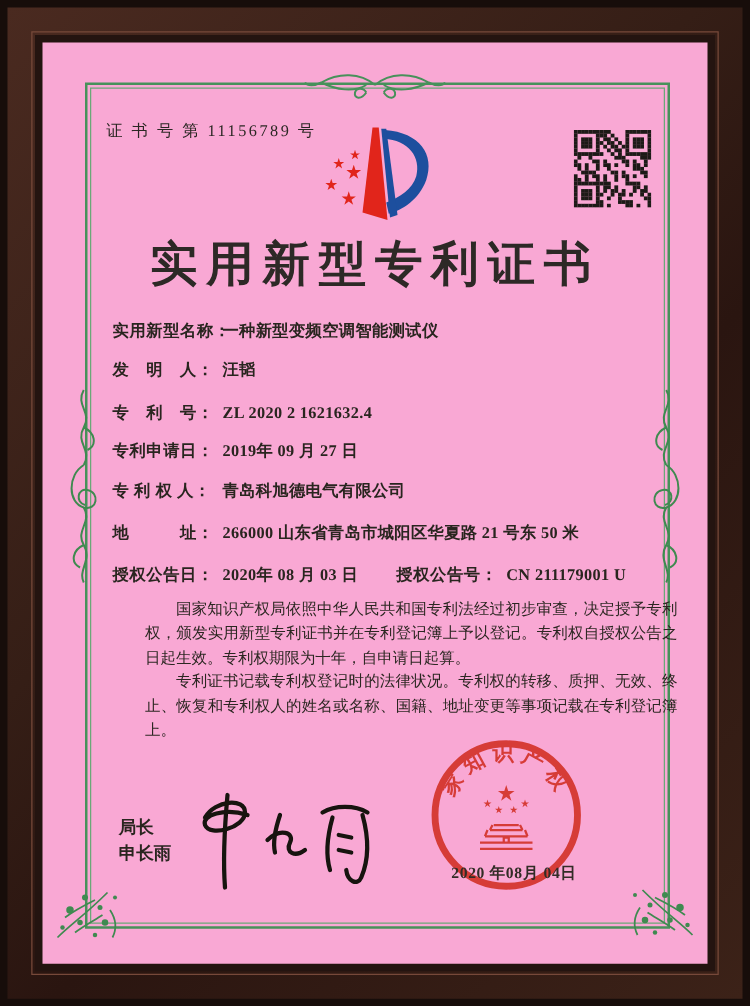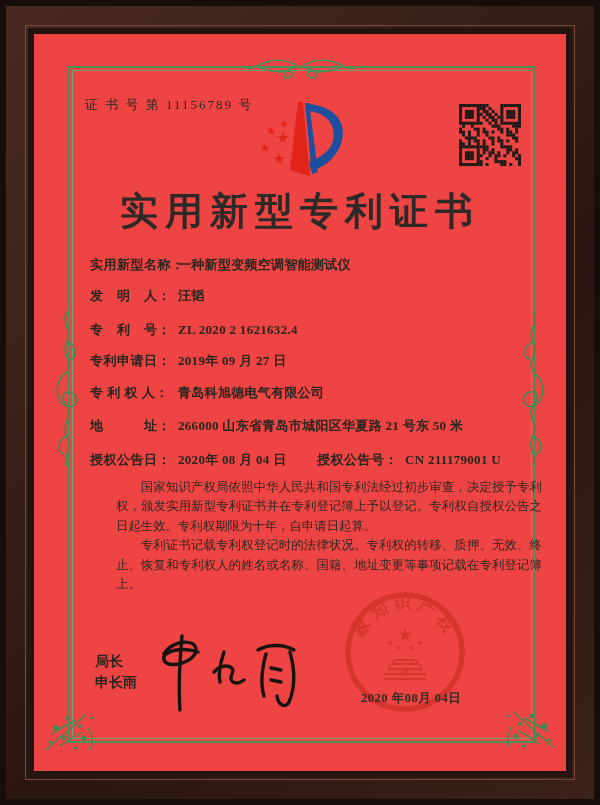--- a/index.html
+++ b/index.html
@@ -2,21 +2,21 @@
 <html><head>
 <meta charset="utf-8">
 <style>
   html,body{margin:0;padding:0;}
   body{width:600px;height:805px;position:relative;font-family:"Liberation Serif","DejaVu Serif",serif;}
   
   #frame{position:absolute;inset:0;background:#170d0a;}
   #frame-mid{position:absolute;inset:6px;background:linear-gradient(135deg,#4a2a20 0%,#351e16 40%,#2a1510 60%,#3c2218 100%);}
   #frame-line{position:absolute;inset:25px;border:1px solid #77493a;}
   #frame-dark{position:absolute;inset:28px;background:#241410;}
-  #paper{position:absolute;inset:34px;background:#ef4444;overflow:hidden;}
+  #paper{position:absolute;inset:34px;background:#f9a8d4;overflow:hidden;}
   
   .green-border{position:absolute;left:34px;top:32px;width:464px;height:673px;border:2px solid #47915a;}
   .green-border::after{content:"";position:absolute;inset:2px;border:1px solid #6aa877;}
   
   .orn{position:absolute;}
   
   .cert-no{position:absolute;left:51px;top:62px;font-size:13px;letter-spacing:2px;color:#2b2723;}
   .logo{position:absolute;left:214px;top:64px;width:104px;height:86px;}
   .qr{position:absolute;left:425px;top:70px;width:62px;height:62px;}
   .title{position:absolute;left:0;top:152px;width:532px;text-align:center;font-size:38px;font-weight:bold;letter-spacing:7px;color:#2d2926;}
@@ -363,21 +363,21 @@
   <div class="field" style="top:318px">
     <span class="lbl">专利申请日：</span><span class="val">2019年 09 月 27 日</span>
   </div>
   <div class="field" style="top:350px">
     <span class="lbl">专 利 权 人：</span><span class="val">青岛科旭德电气有限公司</span>
   </div>
   <div class="field" style="top:383px">
     <span class="lbl">地　　　址：</span><span class="val">266000 山东省青岛市城阳区华夏路 21 号东 50 米</span>
   </div>
   <div class="field" style="top:417px">
-    <span class="lbl">授权公告日：</span><span class="val">2020年 08 月 04 日</span>
+    <span class="lbl">授权公告日：</span><span class="val">2020年 08 月 03 日</span>
     <span class="pair2">
       <span class="lbl">授权公告号：</span><span class="val">CN 211179001 U</span>
     </span>
   </div>
 
   <div class="paras">
     <p>国家知识产权局依照中华人民共和国专利法经过初步审查，决定授予专利权，颁发实用新型专利证书并在专利登记簿上予以登记。专利权自授权公告之日起生效。专利权期限为十年，自申请日起算。</p>
     <p>专利证书记载专利权登记时的法律状况。专利权的转移、质押、无效、终止、恢复和专利权人的姓名或名称、国籍、地址变更等事项记载在专利登记簿上。</p>
   </div>
 

